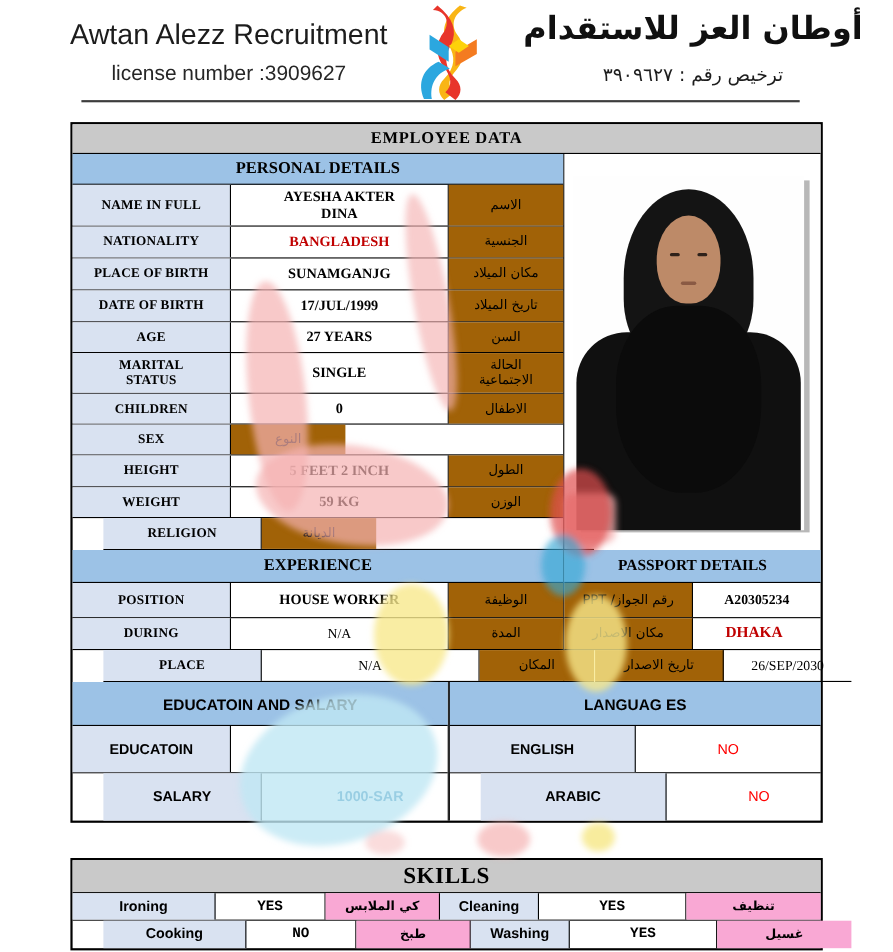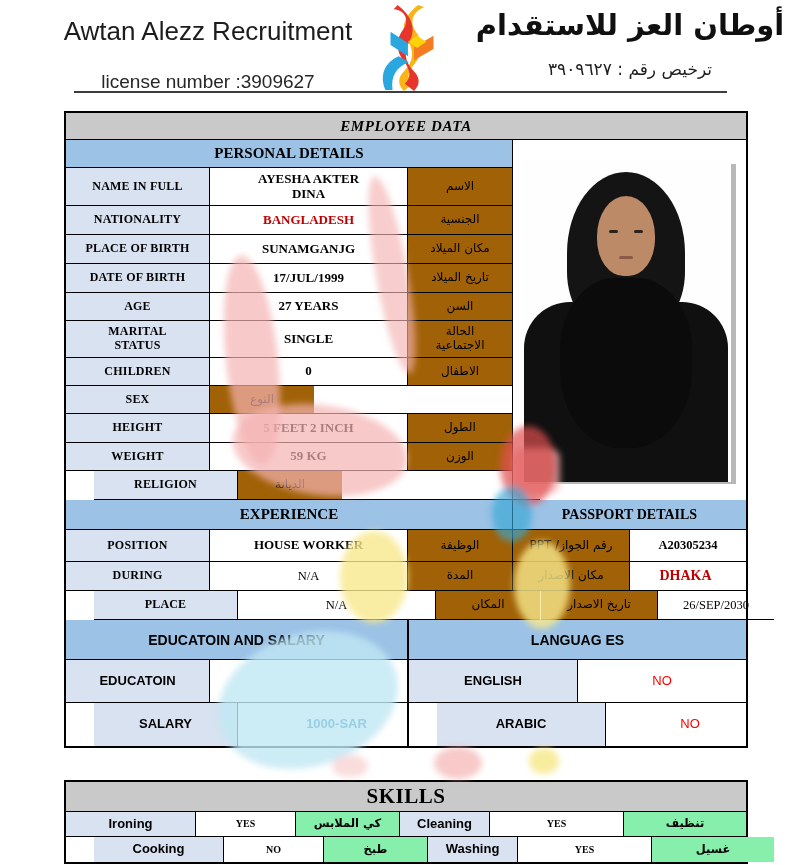--- a/index.html
+++ b/index.html
@@ -4,21 +4,21 @@
 <style>
   * { margin:0; padding:0; box-sizing:border-box; }
   body { background:#fff; }
   .page { position:relative; width:812px; height:865px; background:#ffffff; overflow:hidden;
           font-family:"Liberation Serif","DejaVu Serif",serif; color:#000; }
 
   
   .hdr-en-title { position:absolute; left:30px; top:16px; width:356px; text-align:center;
                   font-family:"Liberation Sans",sans-serif; font-size:26px; color:#1c1c1c; }
   .hdr-en-lic   { position:absolute; left:30px; top:57px; width:356px; text-align:center;
-                  font-family:"Liberation Sans",sans-serif; font-size:19px; color:#262626;margin-top:14px; }
+                  font-family:"Liberation Sans",sans-serif; font-size:19px; color:#262626; }
   .hdr-ar-title { position:absolute; left:452px; top:8px;  width:356px; text-align:center;
                   font-family:"DejaVu Sans",sans-serif; font-weight:bold; font-size:29px; color:#101010; }
   .hdr-ar-lic   { position:absolute; left:452px; top:59px; width:356px; text-align:center;
                   font-family:"DejaVu Sans",sans-serif; font-size:17px; color:#1d1d1d; }
   .hdr-rule { position:absolute; left:74px; top:91px; width:653px; height:2px; background:#3d3d3d; }
   .logo { position:absolute; left:377px; top:3px; width:70px; height:90px; }
 
   
   .watermark { position:absolute; left:0; top:0; z-index:3; pointer-events:none; }
 
@@ -29,33 +29,33 @@
               border:2px solid #000; z-index:2; background:transparent; }
   .block { position:absolute; }
   .row  { display:flex; width:100%; border-bottom:1px solid #000; }
   .row.last { border-bottom:none;margin-left:28px; }
   .cell { display:flex; align-items:center; justify-content:center; border-right:1px solid #000;
           height:100%; text-align:center; }
   .cell.end { border-right:none; }
   .cell span { position:relative; z-index:4; white-space:pre-line; line-height:1.15; }
 
   .hdr-gray { background:#c9c9c9; font-weight:bold; font-size:15px; letter-spacing:.6px;
-              display:flex; align-items:center; justify-content:center; border-bottom:1px solid #000;font-style:italic; }
+              display:flex; align-items:center; justify-content:center; border-bottom:1px solid #000; }
   .hdr-blue { background:#9cc2e6; font-weight:bold; font-size:15px;
               display:flex; align-items:center; justify-content:center; border-bottom:1px solid #000; }
   .lblcell { background:#d9e2f1; font-weight:bold; font-size:12px; letter-spacing:.2px; }
   .valcell { background:transparent; font-weight:bold; font-size:13px; }
   .valcell.normal { font-weight:normal; font-size:12.5px; }
   .arbcell { background:#a16207; font-family:"DejaVu Sans",sans-serif; font-weight:normal; font-size:12px; }
   .sans { font-family:"Liberation Sans",sans-serif; }
   .sans.hdr-blue { font-size:14px; }
   .lang-val { font-family:"Liberation Sans",sans-serif; font-weight:normal; font-size:13px; }
   .skl-name { background:#d9e2f1; font-family:"Liberation Sans",sans-serif; font-weight:bold; font-size:13px; }
-  .skl-val  { background:transparent; font-family:Liberation Serif, serif; font-weight:bold; font-size:10px; }
-  .skl-ar   { background:#86efac; font-family:"DejaVu Sans",sans-serif; font-weight:bold; font-size:11.5px; }
+  .skl-val  { background:transparent; font-family:Liberation Mono, monospace; font-weight:bold; font-size:13px; }
+  .skl-ar   { background:#f9a8d4; font-family:"DejaVu Sans",sans-serif; font-weight:bold; font-size:11.5px; }
   .skills-hdr { background:#c9c9c9; font-weight:bold; font-size:21px; letter-spacing:.5px;
                 display:flex; align-items:center; justify-content:center; border-bottom:1px solid #000; }
 
   
   .photo-cell { position:absolute; left:447px; top:27px; width:233px; height:360px; }
   .photo { position:absolute; left:8px; top:20px; width:210px; height:322px; background:#fefefe;
            overflow:hidden; box-shadow:6px 3px 0 -1px #b8b8b8; }
   .hood  { position:absolute; left:50%; top:12px; transform:translateX(-50%); width:118px; height:162px;
            background:#141414; border-radius:52% 52% 40% 40%; }
   .bodyshape { position:absolute; left:50%; bottom:-6px; transform:translateX(-50%); width:204px; height:186px;

